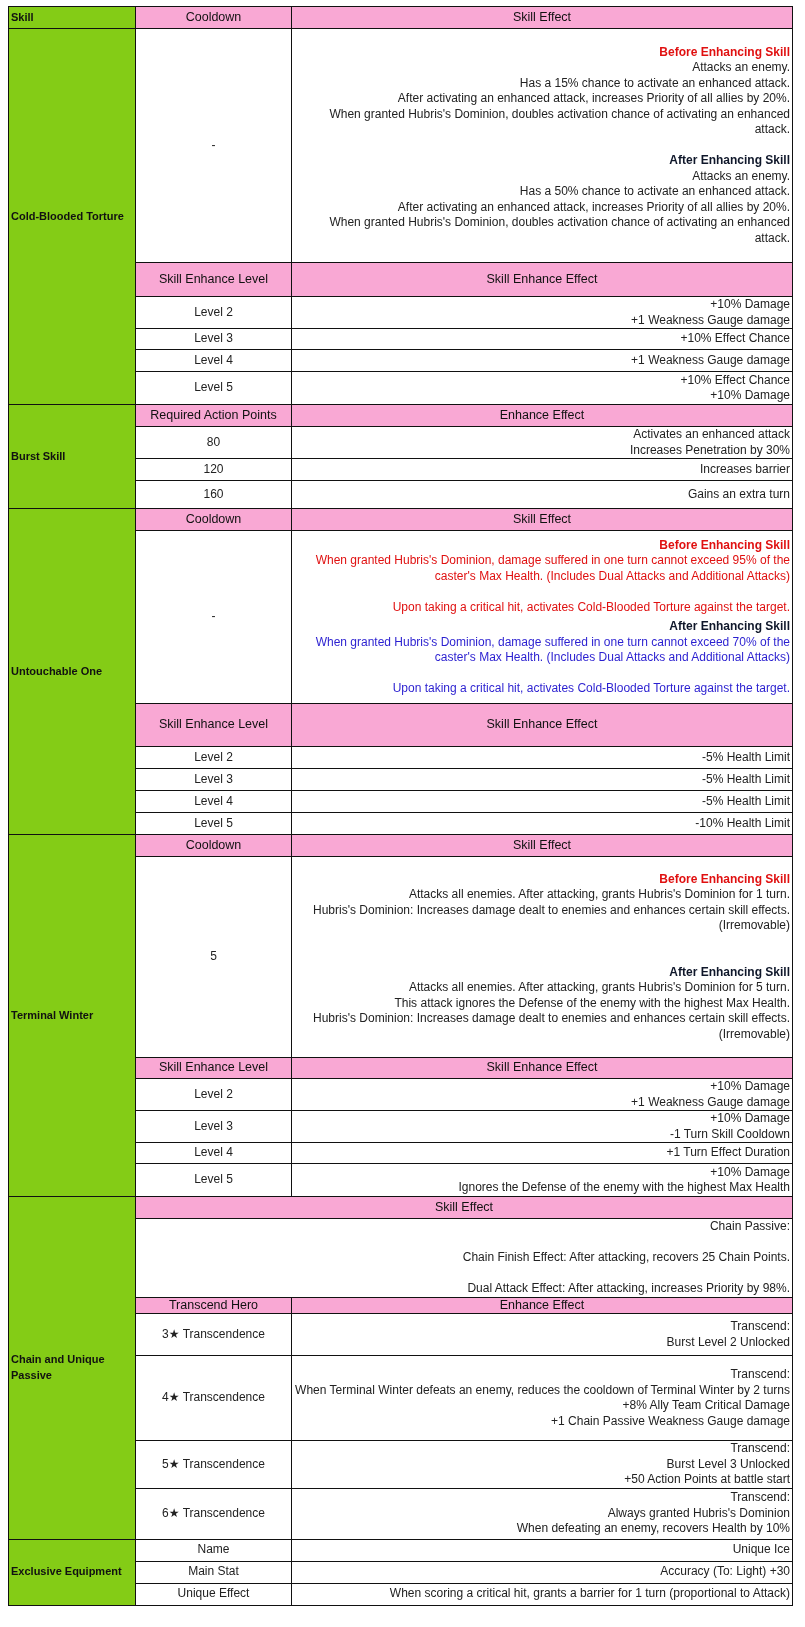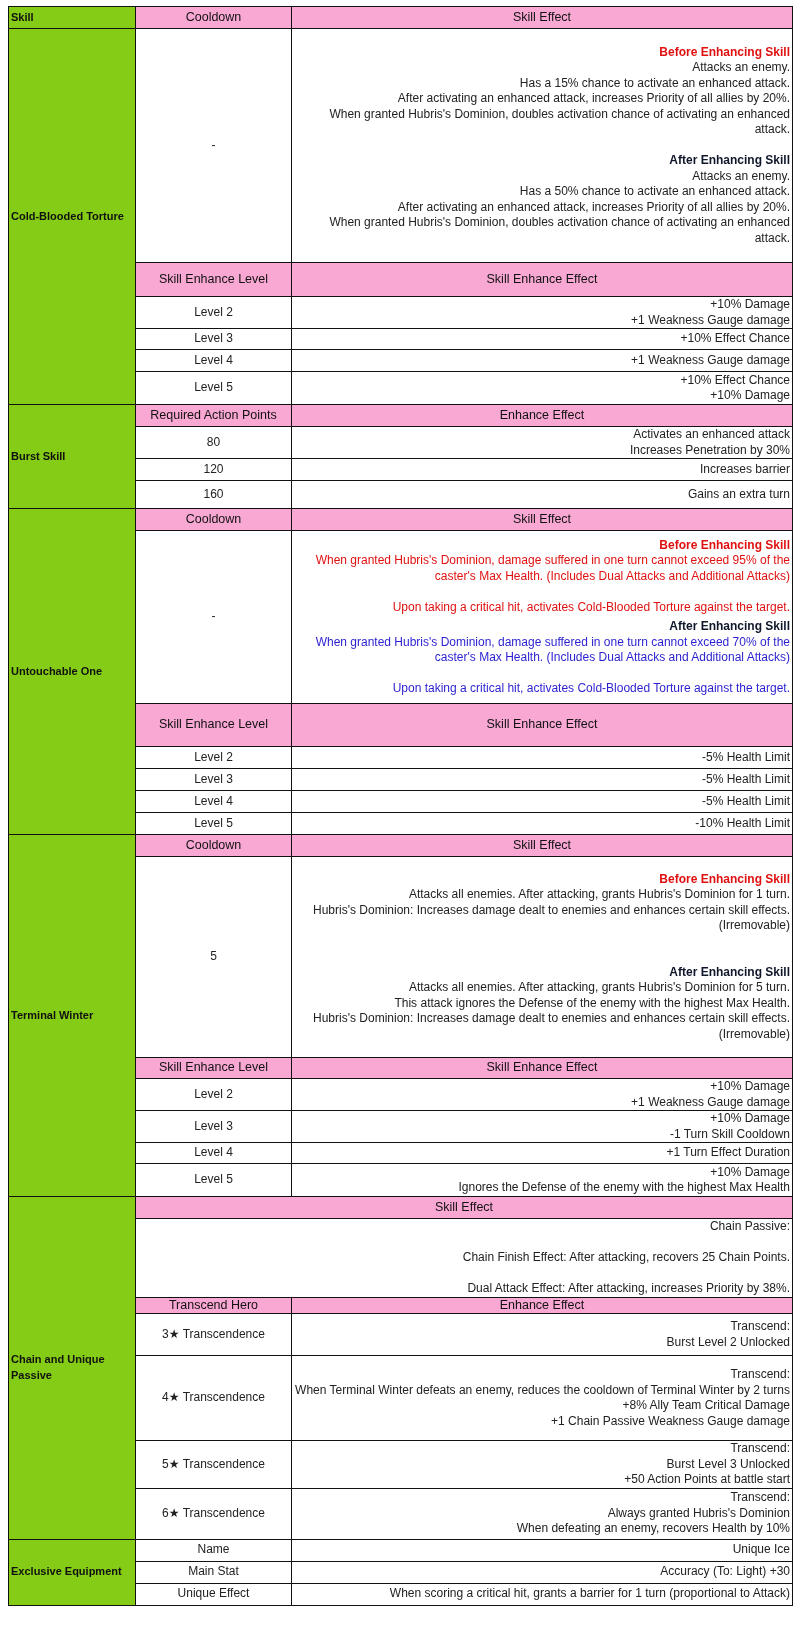--- a/index.html
+++ b/index.html
@@ -190,21 +190,21 @@
   <tr style="height:22px">
     <td class="sk-name" rowspan="7">Chain and Unique Passive</td>
     <td class="hd" colspan="2">Skill Effect</td>
   </tr>
   <tr style="height:72px">
     <td class="l" colspan="2">
       <span class="line">Chain Passive:</span>
       <span class="gap"></span>
       <span class="line">Chain Finish Effect: After attacking, recovers 25 Chain Points.</span>
       <span class="gap"></span>
-      <span class="line">Dual Attack Effect: After attacking, increases Priority by 38%.</span>
+      <span class="line">Dual Attack Effect: After attacking, increases Priority by 98%.</span>
     </td>
   </tr>
   <tr style="height:16px">
     <td class="hd">Transcend Hero</td>
     <td class="hd">Enhance Effect</td>
   </tr>
   <tr style="height:42px">
     <td class="c">3★ Transcendence</td>
     <td class="l">
           <span class="line">Transcend:</span>

